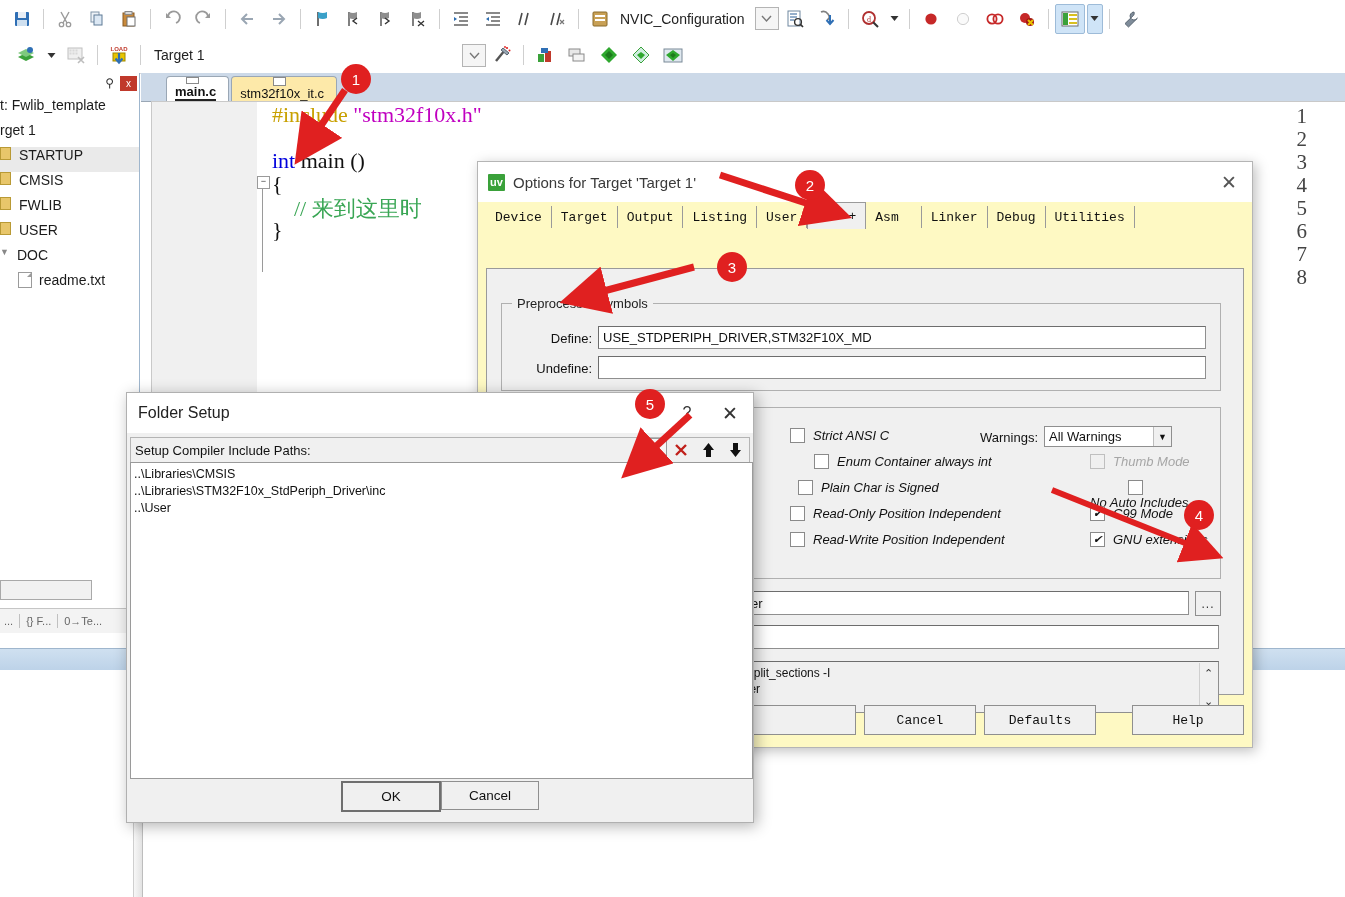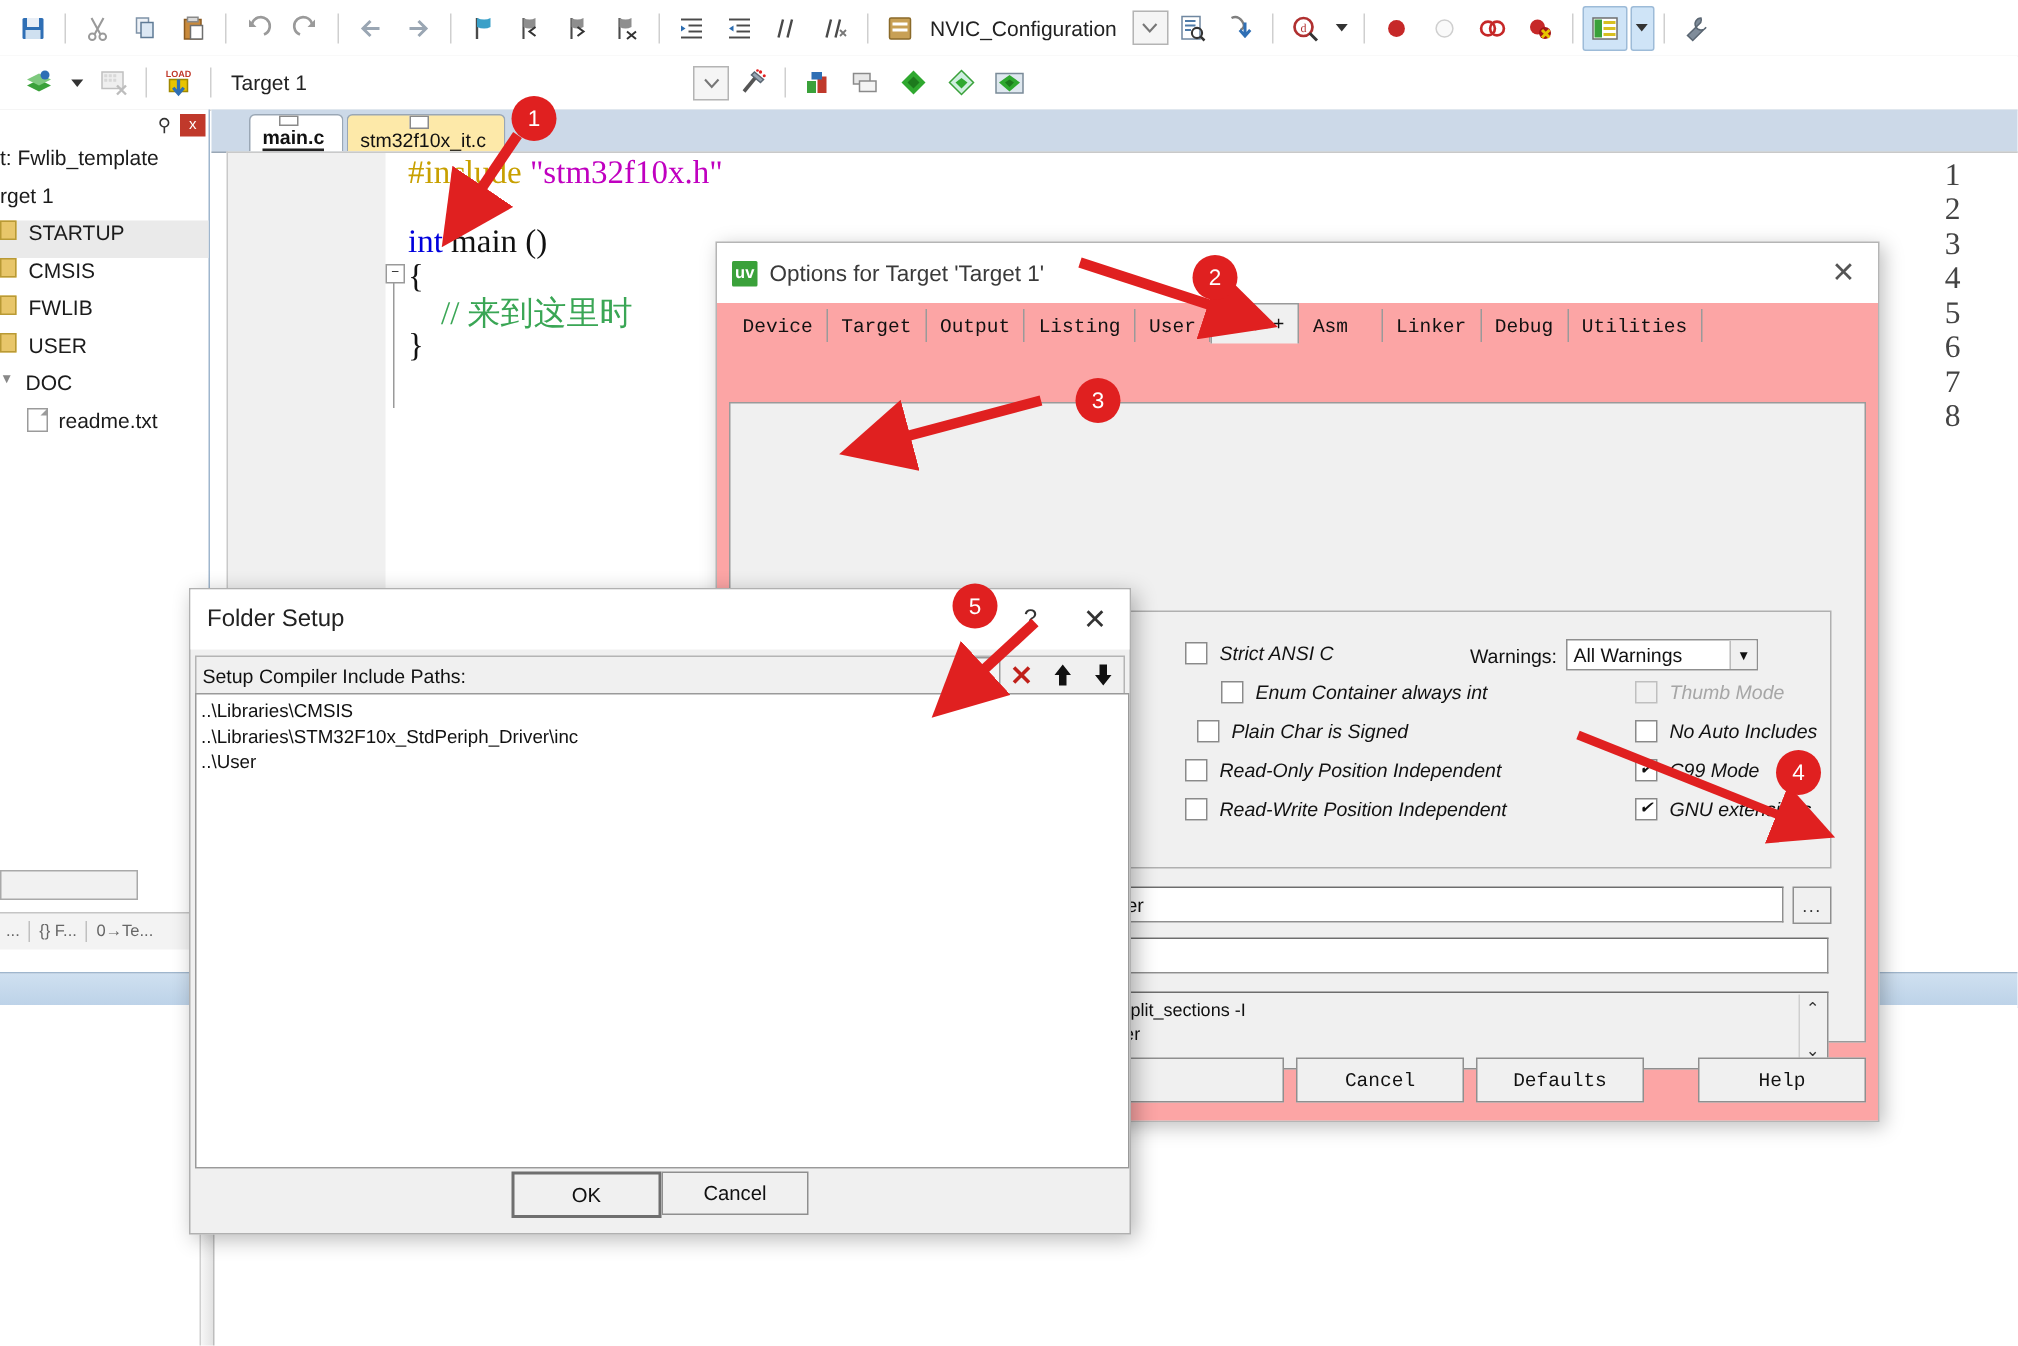--- a/index.html
+++ b/index.html
@@ -81,21 +81,21 @@
 
   
   #optdlg{position:absolute;left:477px;top:161px;width:774px;height:585px;background:#f0f0f0;
     border:1px solid #b5b5b5;box-shadow:3px 3px 12px rgba(0,0,0,.25);}
   #opt-title{height:40px;background:#fff;display:flex;align-items:center;padding:0 0 0 10px;}
   #opt-title .wicon{width:17px;height:17px;background:#3aa13a;color:#fff;font-size:11px;font-weight:bold;
       display:flex;align-items:center;justify-content:center;margin-right:8px;border-radius:1px;}
   #opt-title .ttl{font-size:15px;color:#3a3a3a;}
   #opt-title .xbtn{margin-left:auto;width:46px;height:40px;display:flex;align-items:center;justify-content:center;
       font-size:19px;color:#555;}
-  #opt-body{position:absolute;left:0;top:40px;right:0;bottom:0;background:#fca5a5;}
+  #opt-body{position:absolute;left:0;top:40px;right:0;bottom:0;background:#fef9c3;}
 
   .tabs{display:flex;align-items:flex-end;height:26px;padding-left:8px;
      font-family:"Liberation Mono", monospace;font-size:13px;}
   .tab{height:22px;padding:0 9px;display:flex;align-items:center;border-right:1px solid #9a9a9a;color:#111;}
   .tab.active{height:26px;background:#f0f0f0;border:1px solid #9a9a9a;border-bottom:none;
      border-right:1px solid #9a9a9a;margin-bottom:-1px;position:relative;z-index:2;}
   .tabpane{position:absolute;left:8px;right:8px;top:66px;bottom:52px;border:1px solid #9a9a9a;background:#f0f0f0;}
 
   .grp{position:absolute;border:1px solid #b0b0b0;}
   .grp > .cap{position:absolute;top:-8px;left:10px;background:#f0f0f0;padding:0 5px;font-size:13px;color:#222;}
@@ -561,20 +561,27 @@
       <div class="tab">User</div>
       <div class="tab active">C/C++</div>
       <div class="tab" style="padding-right:22px">Asm</div>
       <div class="tab">Linker</div>
       <div class="tab">Debug</div>
       <div class="tab">Utilities</div>
     </div>
 
     <div class="tabpane">
 
+      <div class="grp" style="left:14px;top:34px;width:718px;height:86px;">
+        <span class="cap">Preprocessor Symbols</span>
+        <span class="lblr" style="left:16px;top:27px;width:74px;">Define:</span>
+        <span class="tfield" style="left:96px;top:22px;width:608px;height:23px;">USE_STDPERIPH_DRIVER,STM32F10X_MD</span>
+        <span class="lblr" style="left:6px;top:57px;width:84px;">Undefine:</span>
+        <span class="tfield" style="left:96px;top:52px;width:608px;height:23px;"></span>
+      </div>
 
       <div class="grp" style="left:14px;top:138px;width:718px;height:170px;">
         <span class="cap">Language / Code Generation</span>
 
         <div class="cbrow" style="left:288px;top:20px;">
           <span class="cbx"></span>
           <span>Strict ANSI C</span>
         </div>
         <div class="cbrow" style="left:288px;top:46px;margin-left:24px;">
           <span class="cbx"></span>
@@ -596,21 +603,21 @@
         <span class="lblr" style="left:460px;top:22px;width:76px;">Warnings:</span>
         <span class="selbox" style="left:542px;top:18px;width:128px;">
           <span>All Warnings</span>
           <span class="arw">▼</span>
         </span>
 
         <div class="cbrow dim" style="left:588px;top:46px;">
           <span class="cbx dim"></span>
           <span>Thumb Mode</span>
         </div>
-        <div class="cbrow" style="left:588px;top:72px;">
+        <div class="cbrow" style="left:588px;top:72px;flex-direction:column;">
           <span class="cbx"></span>
           <span>No Auto Includes</span>
         </div>
         <div class="cbrow" style="left:588px;top:98px;">
           <span class="cbx">✔</span>
           <span>C99 Mode</span>
         </div>
         <div class="cbrow" style="left:588px;top:124px;">
           <span class="cbx">✔</span>
           <span>GNU extensions</span>

